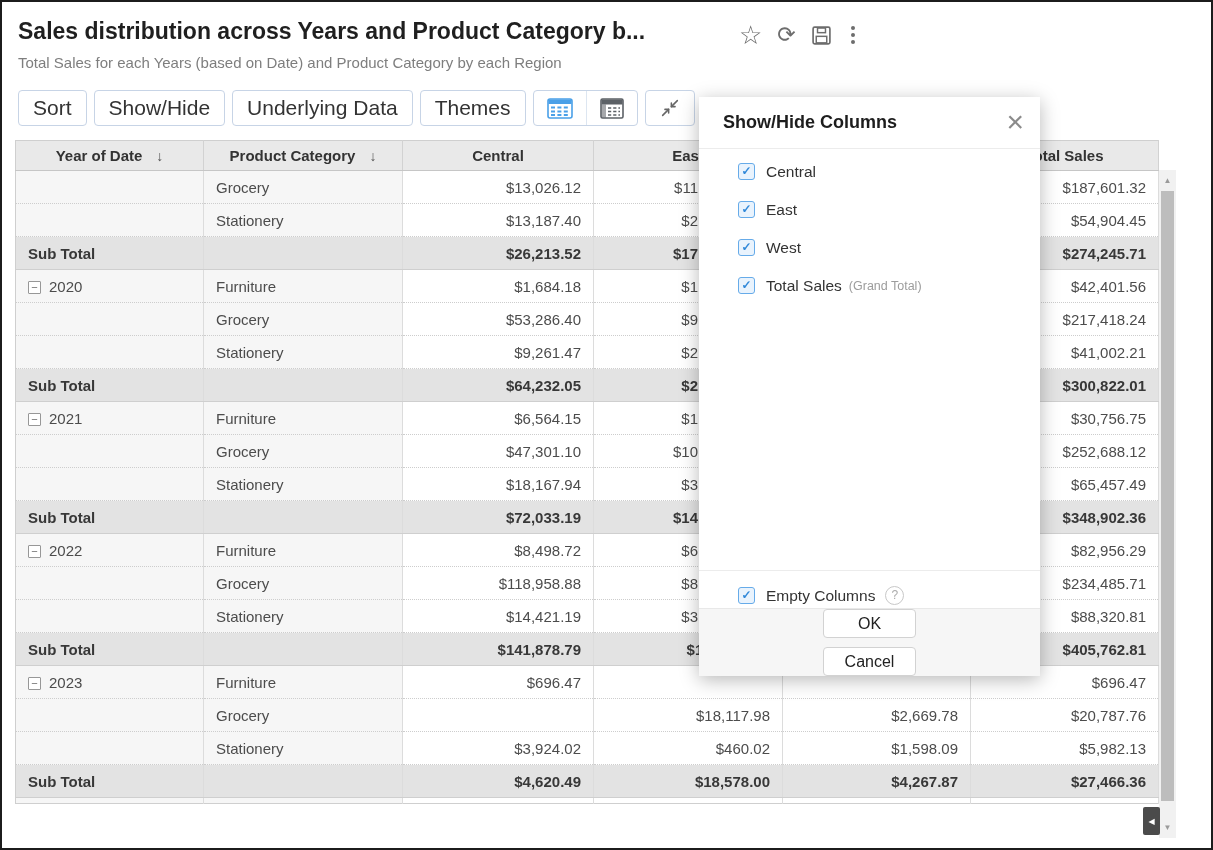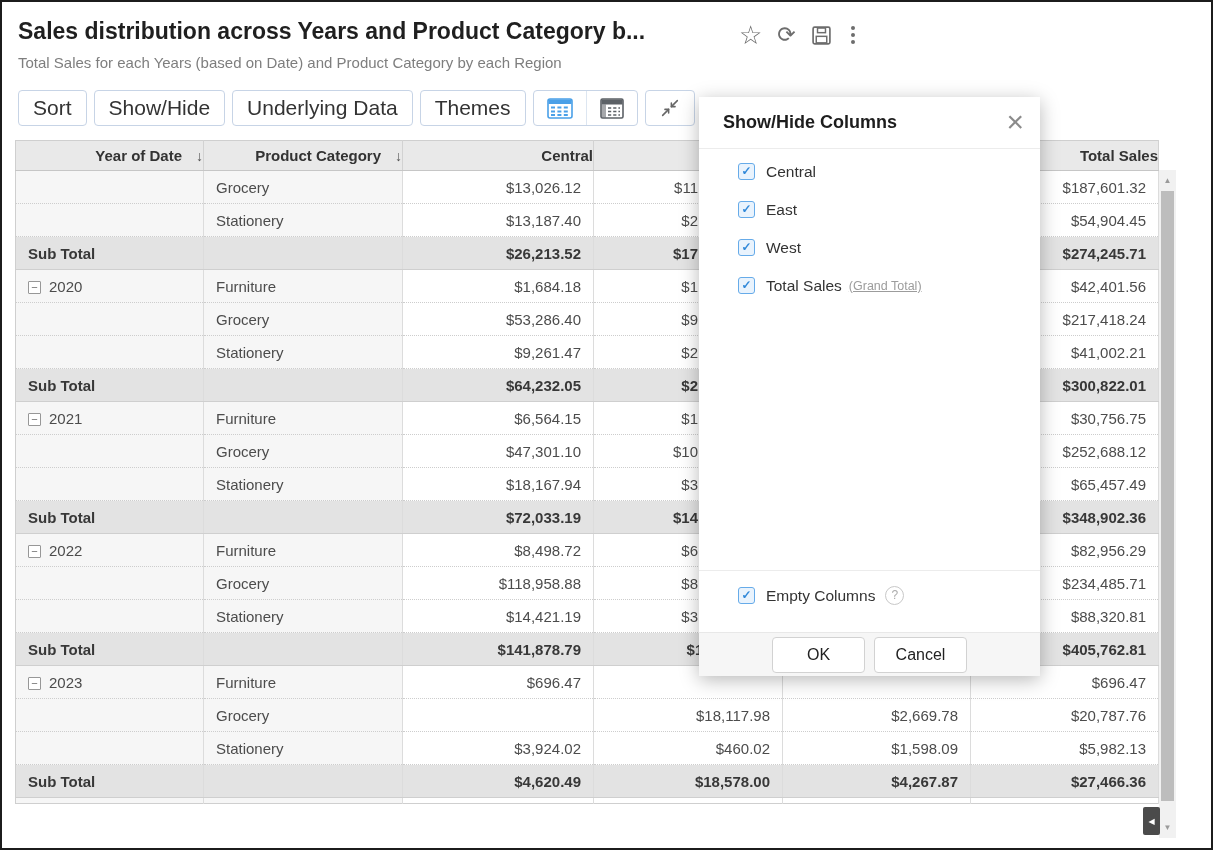--- a/index.html
+++ b/index.html
@@ -22,21 +22,21 @@
   .tbtn { display:flex; align-items:center; padding:0 14px; border:1px solid #c7d4e6; border-radius:4px;
           background:#fff; font-size:21px; color:#333; cursor:pointer; white-space:nowrap; }
   .tgroup { display:flex; border:1px solid #c7d4e6; border-radius:4px; background:#fff; }
   .tgroup .gcell { display:flex; align-items:center; padding:0 13px; cursor:pointer; }
   .tgroup .gcell + .gcell { border-left:1px solid #dde6f1; }
 
   
   .pivot { position:absolute; left:13px; top:138px; }
   table { border-collapse:collapse; table-layout:fixed; width:1143px; border:1px solid #cfcfcf; }
   th { height:30px; background:#e9e9e9; font-size:15px; font-weight:bold; color:#333;
-       border-right:1px solid #d2d2d2; border-bottom:1px solid #c6c6c6; text-align:right; cursor:pointer; }
+       border-right:1px solid #d2d2d2; border-bottom:1px solid #c6c6c6; text-align:center; cursor:pointer; }
   td { height:33px; font-size:15px; color:#4c4c4c; padding:0 12px;
        border-right:1px solid #dcdcdc; border-bottom:1px dotted #cdcdcd; background:#fff; }
   td.colcat { background:#f6f6f6; }
   td.num { text-align:right; }
   td.cut { padding-right:84px; }            
   tr.sub td { background:#e3e3e3; font-weight:bold; color:#383838; border-bottom:1px solid #cfcfcf; }
   tr.sliver td { height:6px; border-bottom:none; }
   .expand { display:inline-block; width:13px; height:13px; border:1px solid #979797; border-radius:1px;
             font-size:11px; line-height:11px; text-align:center; color:#6e6e6e; background:#fff;
             margin-right:8px; vertical-align:1px; cursor:pointer; }
@@ -59,26 +59,26 @@
               border-bottom:1px solid #ececec; }
   .dlg-title { font-size:18px; font-weight:bold; color:#1d1d1d; }
   .dlg-close { position:absolute; right:16px; top:8px; font-size:30px; font-weight:200; color:#8b8b8b;
                cursor:pointer; line-height:34px; }
   .dlg-list { padding:14px 0 0 39px; }
   .chk-row { display:flex; align-items:center; height:17px; margin-bottom:21px; font-size:15.5px; color:#333; }
   .chk { flex:0 0 17px; width:17px; height:17px; border:1px solid #66abe9; background:#e9f3fd; border-radius:3px;
          margin-right:11px; color:#3088d9; font-size:12px; line-height:15px; text-align:center;
          font-weight:bold; cursor:pointer; }
   .chk::after { content:"\2713"; }
-  .suffix { font-size:12.5px; color:#9c9c9c; margin-left:7px;text-decoration:underline; }
+  .suffix { font-size:12.5px; color:#9c9c9c; margin-left:7px; }
   .dlg-empty { position:absolute; top:473px; left:0; right:0; border-top:1px solid #ececec; padding:16px 0 0 39px; }
   .help { width:19px; height:19px; border:1.5px solid #c8c8c8; border-radius:50%; color:#ababab;
           font-size:12px; line-height:16px; text-align:center; margin-left:10px; cursor:pointer; }
-  .dlg-foot { position:absolute; bottom:0; left:0; right:0; height:44px; background:#f6f6f6;
-              border-top:1px solid #e8e8e8; display:flex; align-items:center; justify-content:center; gap:9px; }
+  .dlg-foot { position:absolute; bottom:0; left:0; right:0; height:68px; background:#f6f6f6;
+              border-top:1px solid #e8e8e8; display:flex; align-items:center; justify-content:center; gap:9px;flex-direction:column; }
   .dbtn { width:93px; height:36px; background:#fff; border:1px solid #d2d2d2; border-radius:4px;
           font-size:16px; color:#222; cursor:pointer; font-family:"Liberation Sans", sans-serif; }
 </style>
 </head>
 <body>
 
 <div class="page">
 
   <div class="title">Sales distribution across Years and Product Category b...</div>
   <div class="title-icons">

